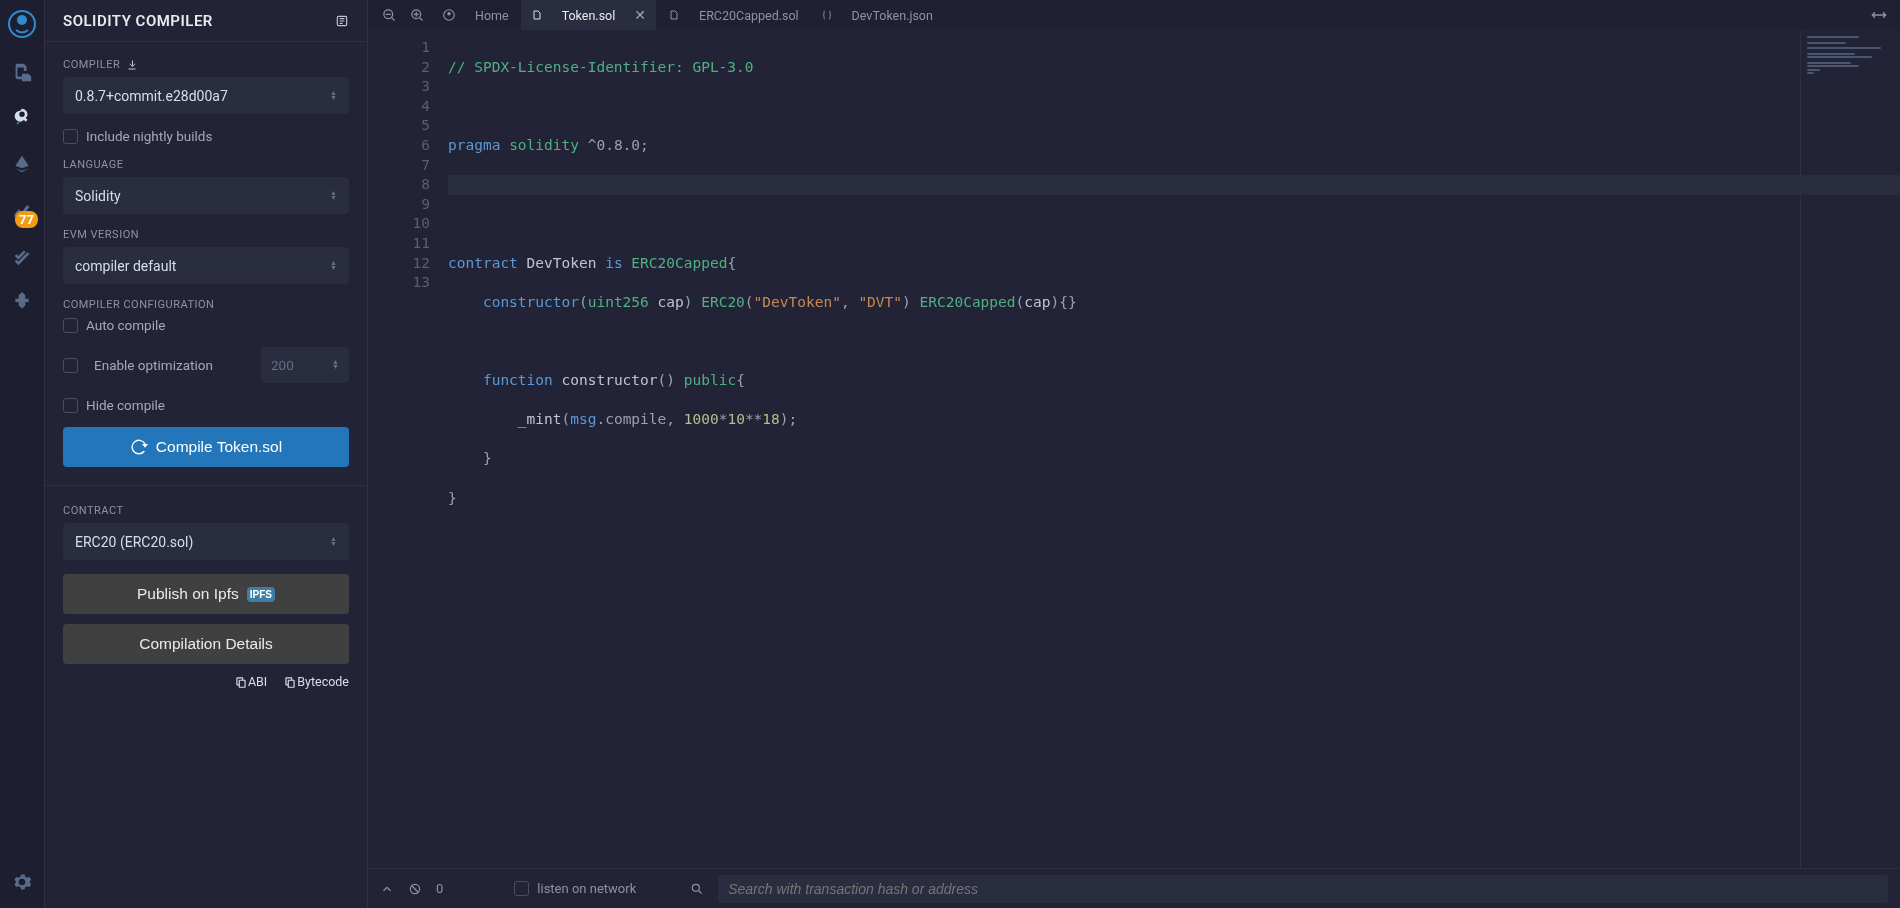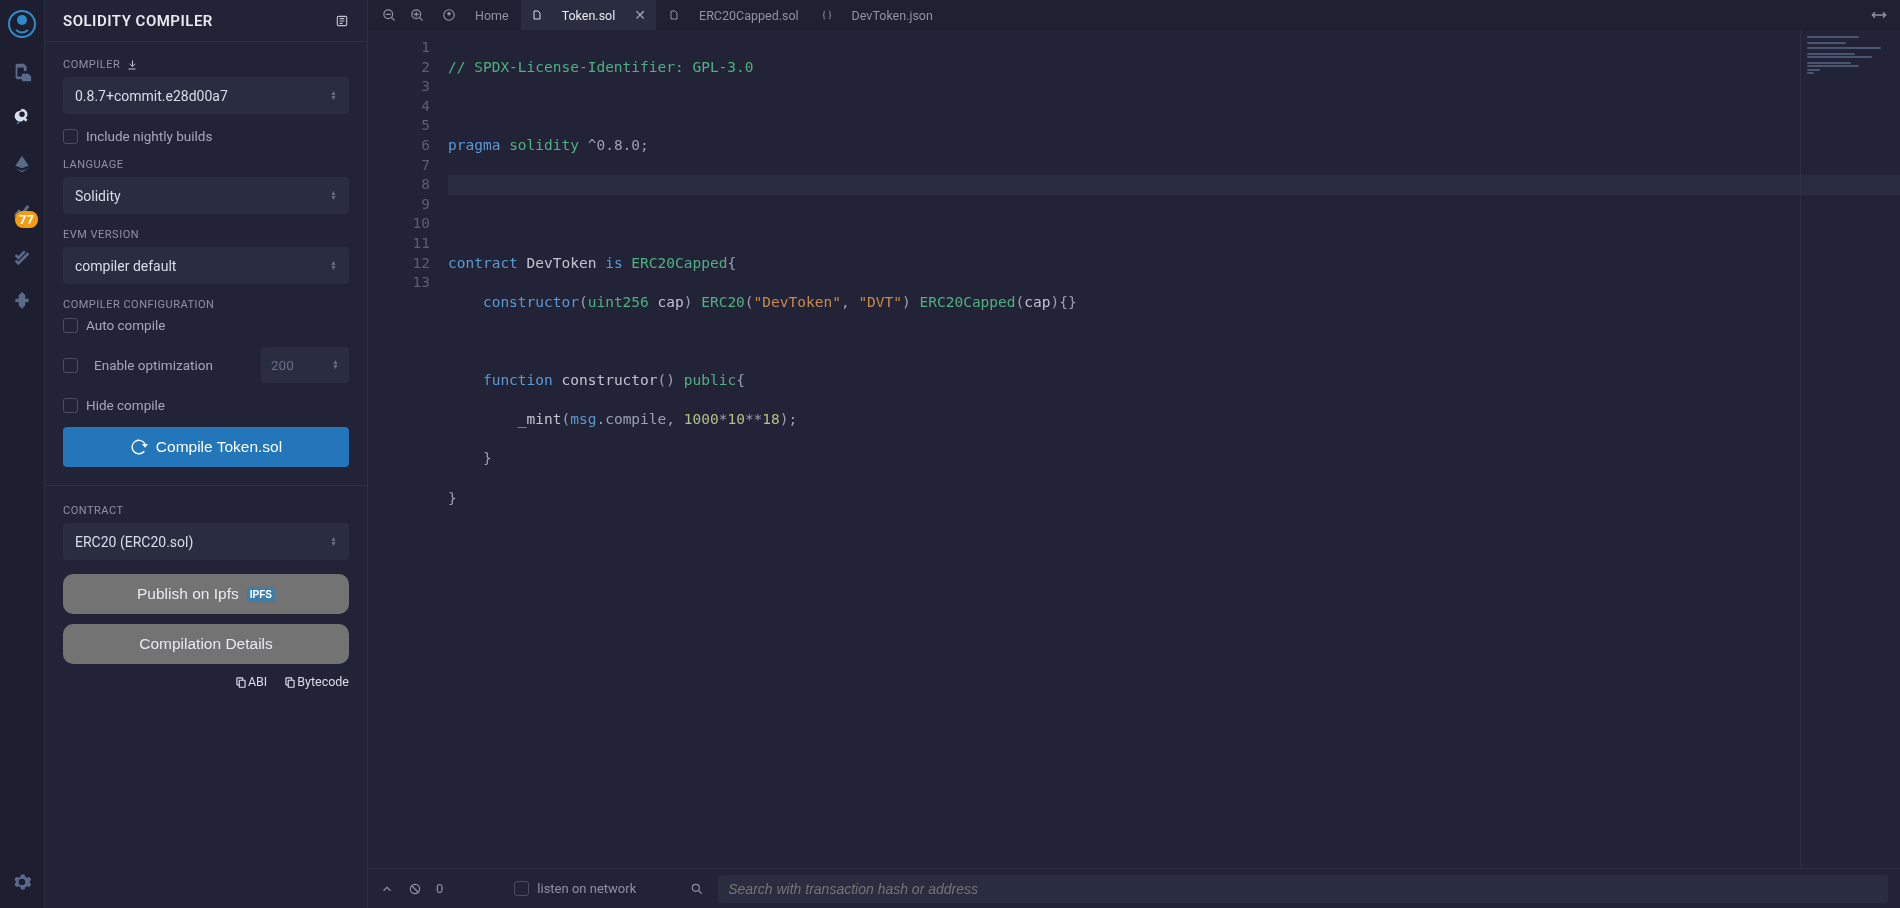--- a/index.html
+++ b/index.html
@@ -148,21 +148,21 @@
   gap: 8px;
   border: none;
   border-radius: 4px;
   height: 40px;
   width: 100%;
   cursor: pointer;
   font-size: 15.5px;
   font-weight: 500;
 }
 .btn-primary { background: #2276b9; color: #fff; }
-.btn-secondary { background: #737373; color: #e9eaf0; border-radius: 10px; }
+.btn-secondary { background: #404040; color: #e9eaf0; }
 .divider { height: 1px; background: #2e2f43; margin: 18px -18px; }
 .bottom-links {
   display: flex;
   justify-content: flex-end;
   gap: 16px;
   font-size: 12.5px;
   color: #d8dee9;
   padding-top: 10px;
 }
 .bottom-links span { cursor: pointer; display: flex; align-items: center; }

